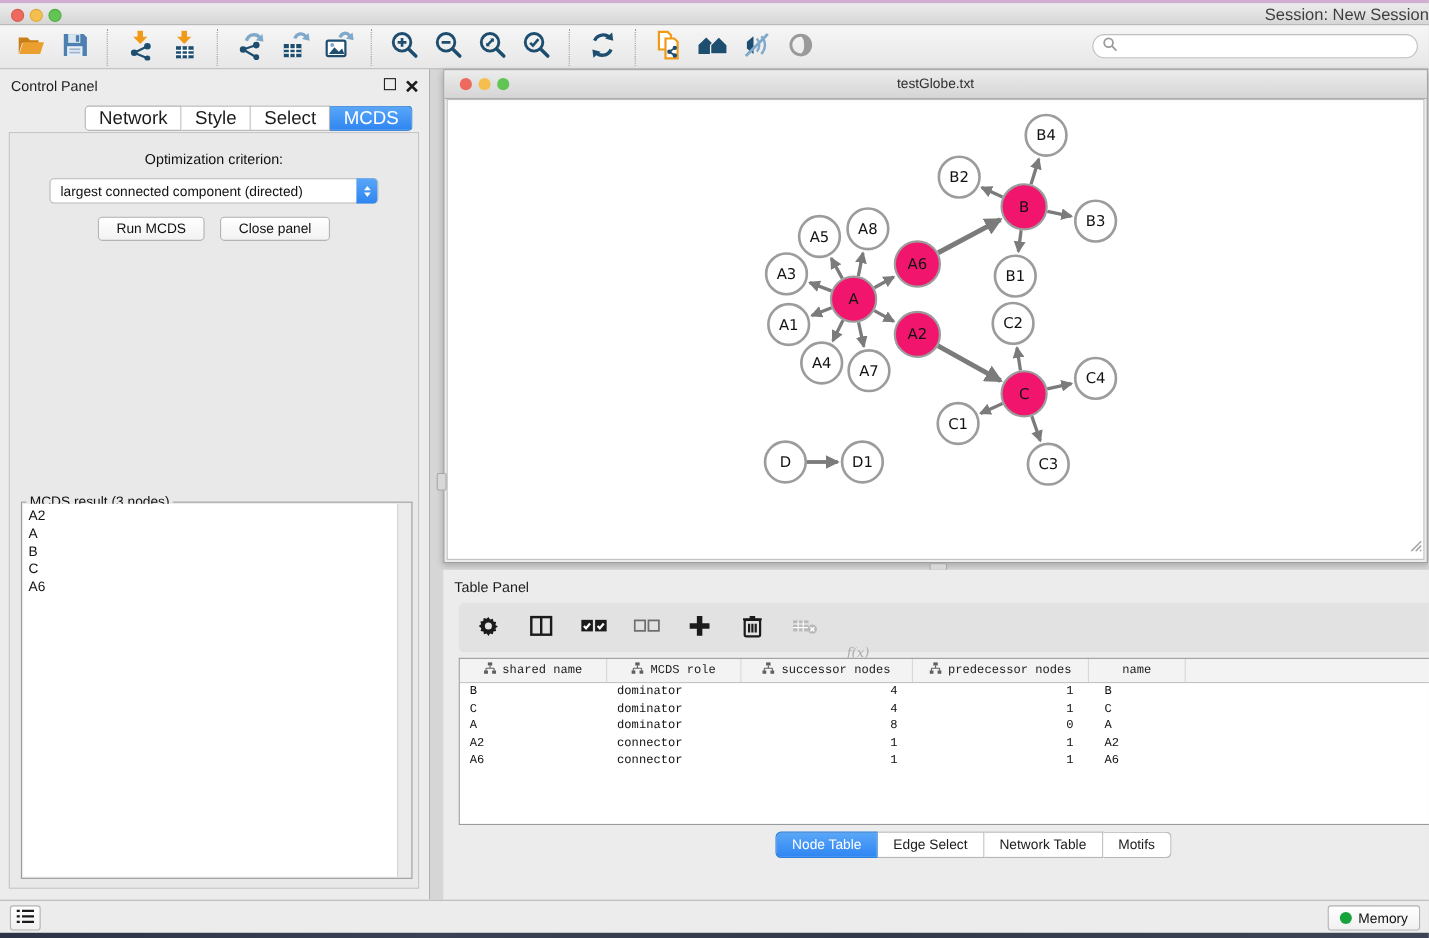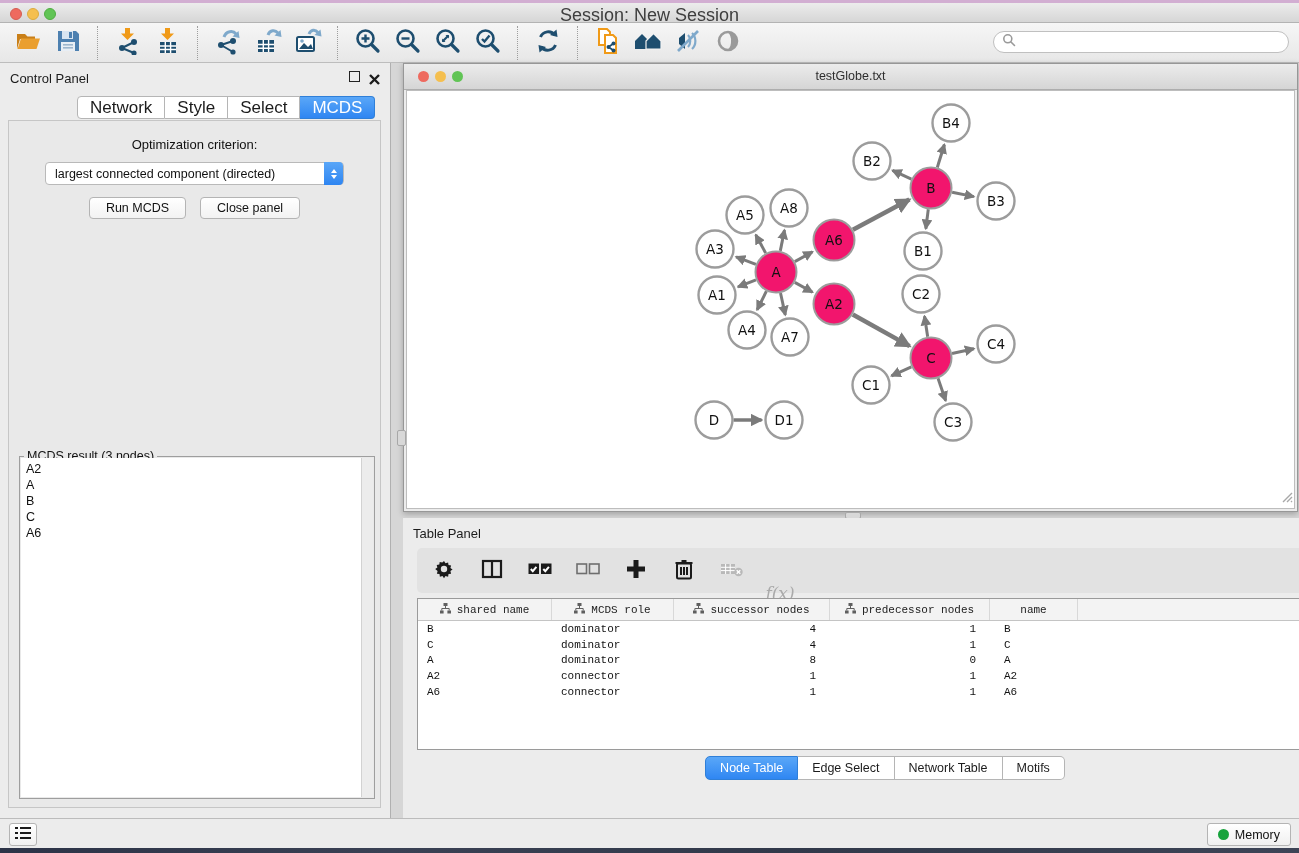--- a/index.html
+++ b/index.html
@@ -1,20 +1,20 @@
 <!DOCTYPE html>
 <html><head>
 <meta charset="utf-8">
 <style>
   html,body{margin:0;padding:0;}
   .app{position:relative;width:1299px;height:853px;background:#d6d6d6;font-family:"Liberation Sans",sans-serif;overflow:hidden;-webkit-font-smoothing:antialiased;}
   
   .top-strip{position:absolute;left:0;top:0;width:100%;height:3px;background:#d2aed2;}
   .titlebar{position:absolute;left:0;top:3px;width:100%;height:19px;background:linear-gradient(#ececec,#d6d6d6);border-bottom:1px solid #b3b3b3;}
-  .titlebar .title{position:absolute;left:0;right:0;top:2px;text-align:center;font-size:18px;color:#3e3e3e;}
+  .titlebar .title{position:absolute;left:0;right:0;top:2px;text-align:right;font-size:15px;color:#3e3e3e;}
   .tl{position:absolute;top:5px;width:12px;height:12px;border-radius:50%;}
   .tl.r{left:10px;background:#ee6a5f;border:1px solid #d55d52;box-sizing:border-box;}
   .tl.y{left:27px;background:#f5bf4f;border:1px solid #dcab3f;box-sizing:border-box;}
   .tl.g{left:44px;background:#61c455;border:1px solid #51ad42;box-sizing:border-box;}
   
   .toolbar{position:absolute;left:0;top:23px;width:100%;height:40px;background:linear-gradient(#f6f6f6,#e7e7e7);border-bottom:1px solid #bdbdbd;display:flex;align-items:center;padding-left:8px;box-sizing:border-box;}
   .tbtn{width:36px;height:34px;border:none;background:transparent;display:flex;align-items:center;justify-content:center;padding:0;margin:0 2px;}
   .tsep{width:1px;height:34px;border-left:1px dotted #9d9d9d;margin:0 9px;}
   .searchbox{position:absolute;right:10px;top:8px;width:296px;height:22px;background:#fff;border:1px solid #c0c0c0;border-radius:12px;display:flex;align-items:center;padding-left:8px;box-sizing:border-box;}
   .searchbox input{border:none;outline:none;flex:1;height:16px;font-size:12px;font-family:"Liberation Sans",sans-serif;background:transparent;margin-left:4px;}
@@ -53,21 +53,21 @@
   .ntl.g{left:48px;background:#61c455;}
   .net-canvas{position:absolute;left:2px;right:2px;top:26px;bottom:2px;background:#fff;border:1px solid #bdbdbd;box-sizing:border-box;}
   .node-label{font-family:"DejaVu Sans",sans-serif;font-size:13.5px;fill:#111;text-anchor:middle;}
   .grip{position:absolute;right:1px;bottom:1px;}
   .split-handle-v{position:absolute;left:397px;top:430px;width:9px;height:16px;background:#d8d8d8;border:1px solid #a8a8a8;border-radius:2px;box-sizing:border-box;}
   .split-handle-h{position:absolute;left:845px;top:512px;width:16px;height:7px;background:#d8d8d8;border:1px solid #a8a8a8;border-radius:2px;box-sizing:border-box;}
   
   .table-panel{position:absolute;left:403px;top:518px;width:964px;height:300px;background:#ececec;}
   .tp-toolbar{position:absolute;left:14px;right:9px;top:30px;height:45px;background:#e2e2e2;border-radius:5px;display:flex;align-items:center;padding-left:14px;gap:22px;}
   .tp-icon{display:flex;align-items:center;justify-content:center;width:26px;height:26px;border:none;background:transparent;padding:0;}
-  .fx{font-family:"DejaVu Serif",serif;font-style:italic;font-size:17px;color:#aaa;margin-top:44px;}
+  .fx{font-family:"DejaVu Serif",serif;font-style:italic;font-size:12px;color:#aaa;margin-top:44px;}
   .tbl{position:absolute;left:14px;right:9px;top:80px;bottom:68px;background:#fff;border:1px solid #9a9a9a;overflow:hidden;font-family:Liberation Mono, monospace;}
   .thead{display:flex;height:21px;background:#f3f3f3;border-bottom:1px solid #c4c4c4;}
   .th{display:flex;align-items:center;justify-content:center;gap:6px;font-size:11px;color:#222;border-right:1px solid #d8d8d8;box-sizing:border-box;}
   .tbody .tr{display:flex;height:15.7px;align-items:center;}
   .td{font-size:11px;color:#111;box-sizing:border-box;overflow:hidden;white-space:nowrap;}
   .c0{width:134px;}.c1{width:122px;}.c2{width:156px;}.c3{width:160px;}.c4{width:88px;}.fill{flex:1;border-right:none;}
   .td.c0{padding-left:9px;}.td.c1{padding-left:9px;}
   .td.c2,.td.c3{text-align:right;padding-right:14px;}
   .td.c4{padding-left:14px;}
   .tbl-scroll{position:absolute;right:0;top:0;bottom:0;width:9px;background:#fafafa;border-left:1px solid #e0e0e0;}

